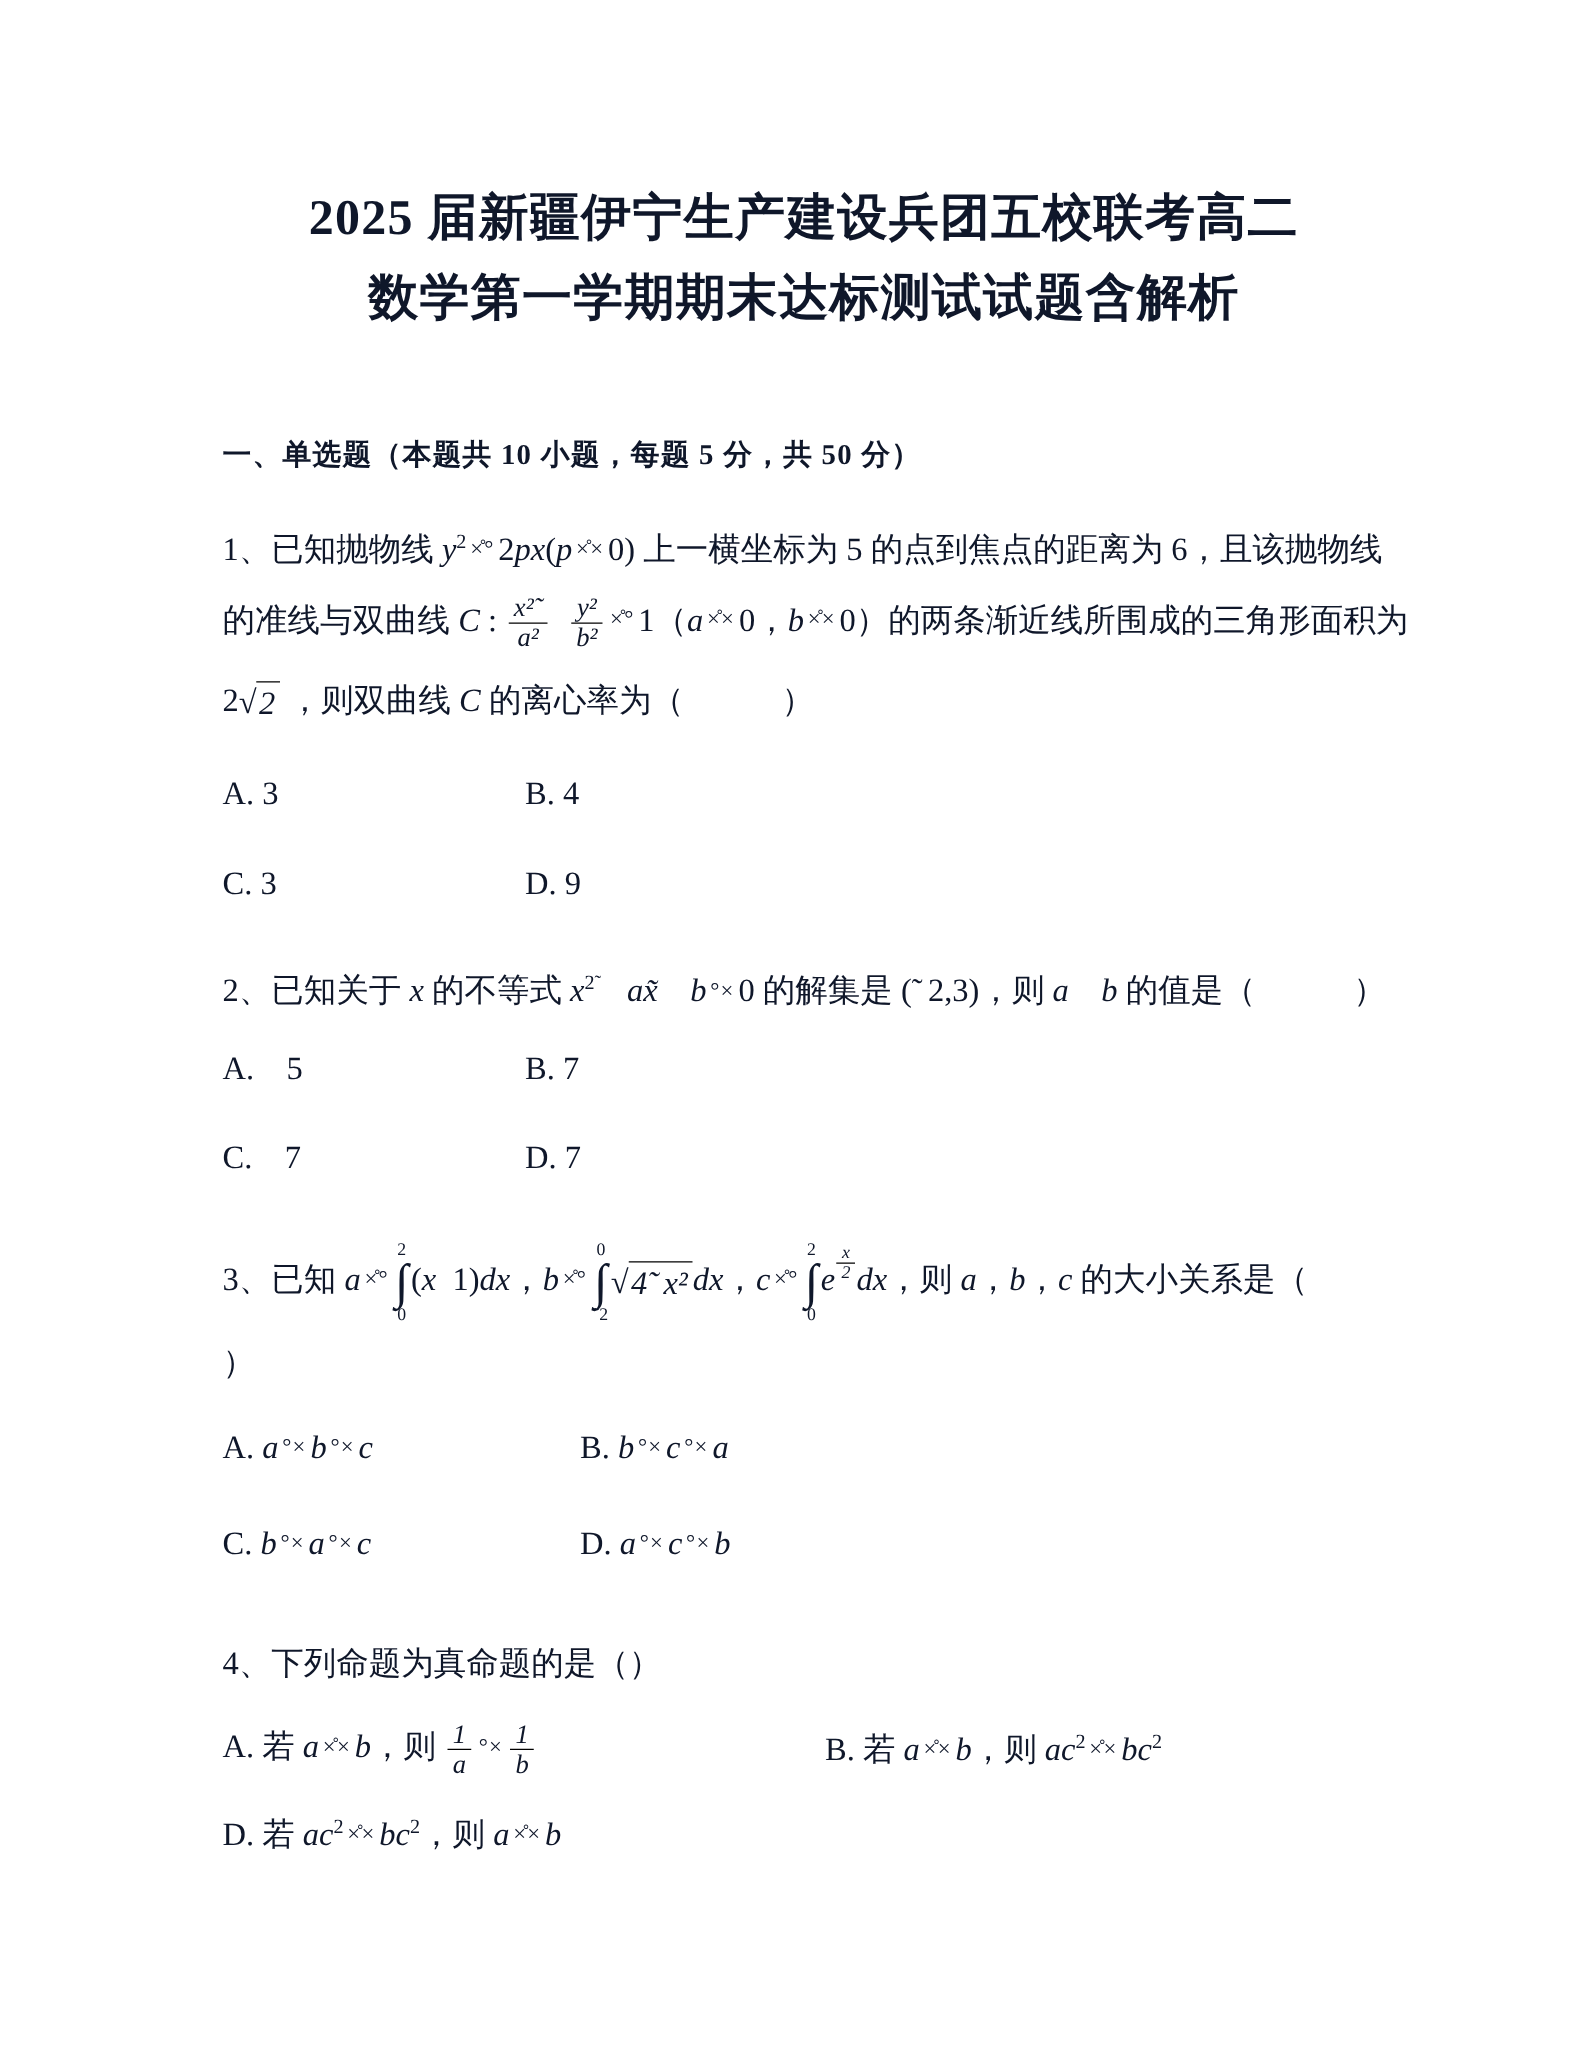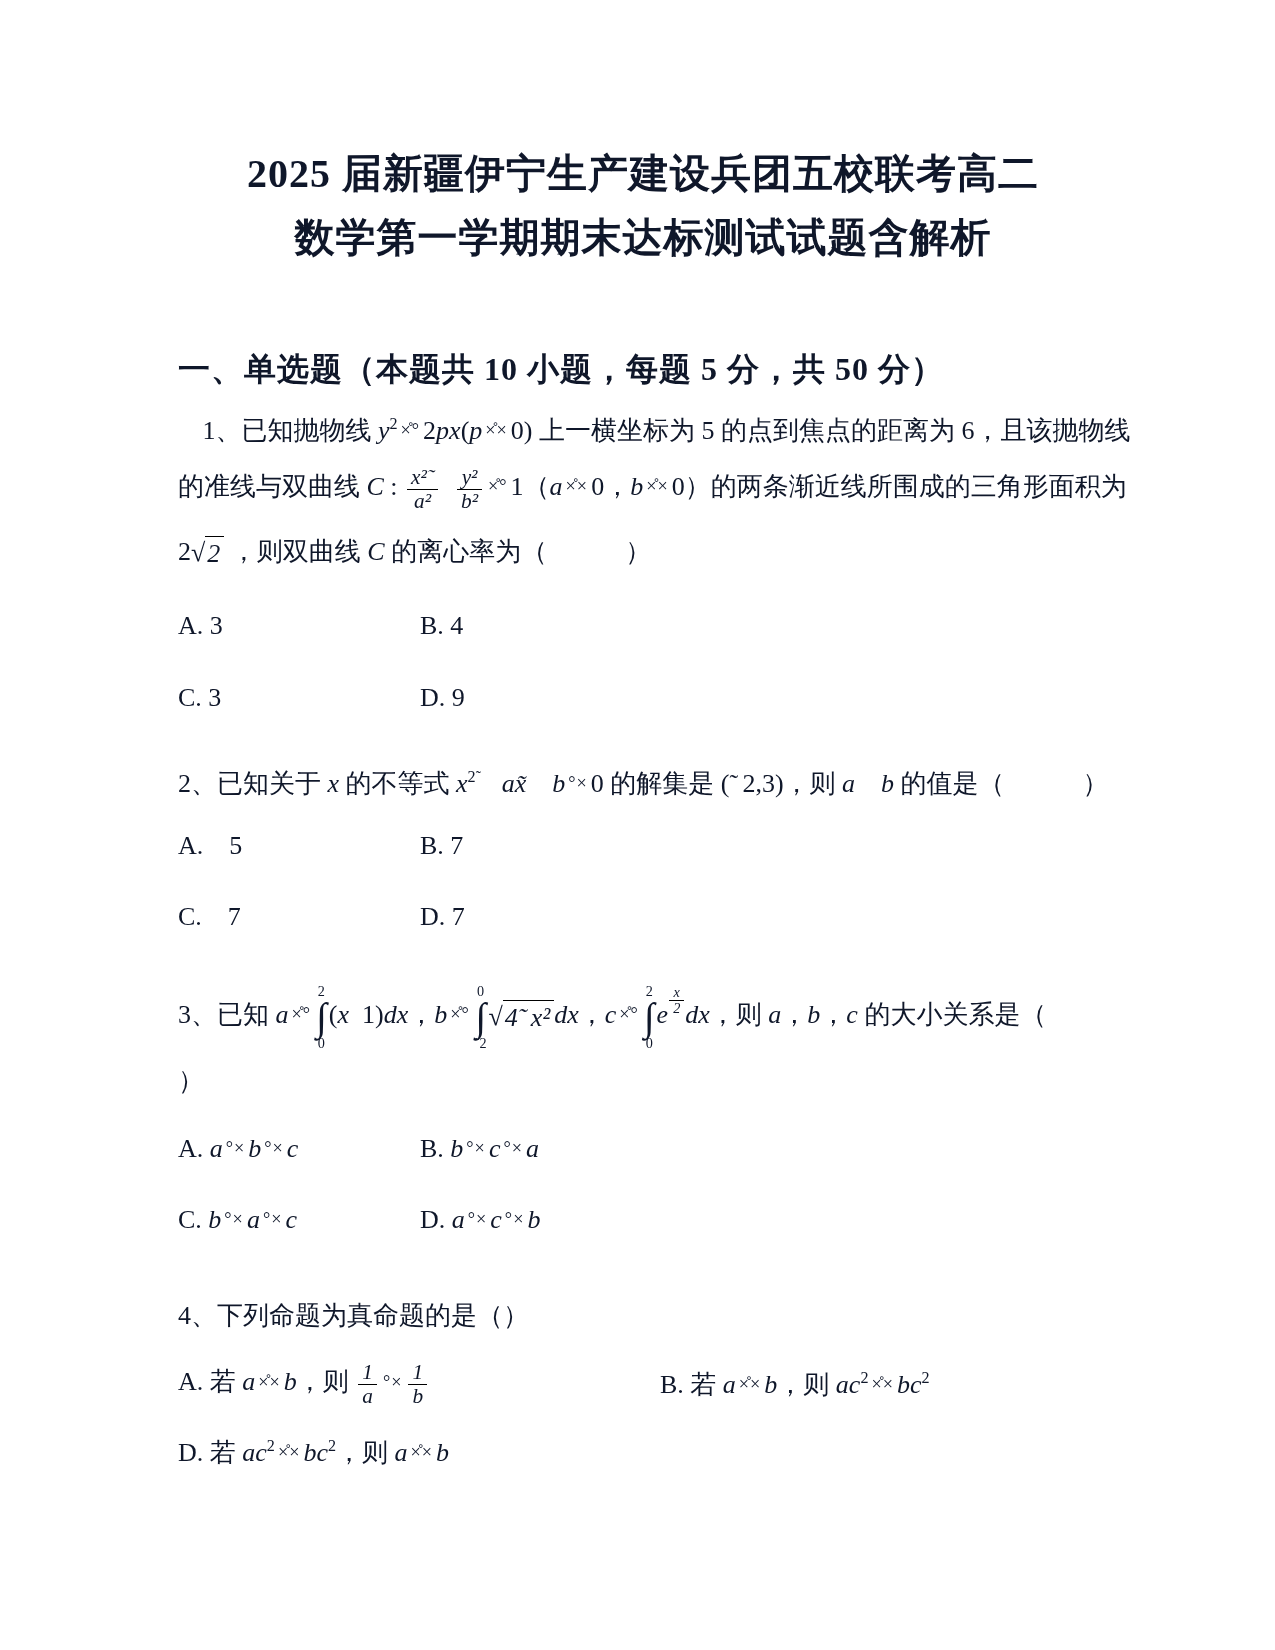--- a/index.html
+++ b/index.html
@@ -18,42 +18,42 @@
   .doc-title{
     font-size:40px;
     font-weight:700;
     line-height:1.6;
     text-align:center;
     letter-spacing:1px;
     width:930px;
   }
   .section-heading{
     margin-top:78px;
-    font-size:32px;
+    font-size:23px;
     font-weight:700;
     letter-spacing:1px;
     font-family:Liberation Serif, serif;
   }
   .line{line-height:1.3;}
-  .q1-l1{margin-top:22px;text-align:center;}
+  .q1-l1{margin-top:44px;}
   .q1-l2{margin-top:18px;}
   .q1-l3{margin-top:22px;}
   .opts{
     display:grid;
     grid-template-columns:242px 1fr;
     row-gap:38px;
     margin-top:38px;
     align-items:center;
   }
   .opts.wide{grid-template-columns:482px 1fr;margin-top:28px;}
   .q2-stem{margin-top:52px;}
   .q2-opts{margin-top:28px;}
   .q3-stem{margin-top:50px;}
   .q3-cont{margin-top:14px;}
-  .q3-opts{margin-top:34px;}
+  .q3-opts{margin-top:34px;gap:44px;}
   .q4-stem{margin-top:62px;}
   .q4-opts-ab{margin-top:32px;}
   .q4-opts-cd{margin-top:36px;}
   i{font-style:italic;font-family:"Liberation Serif","DejaVu Serif",serif;}
   sup{font-size:0.62em;line-height:0;}
   .gl{
     font-size:0.70em;
     padding:0 3px;
     position:relative;
     top:-3px;

